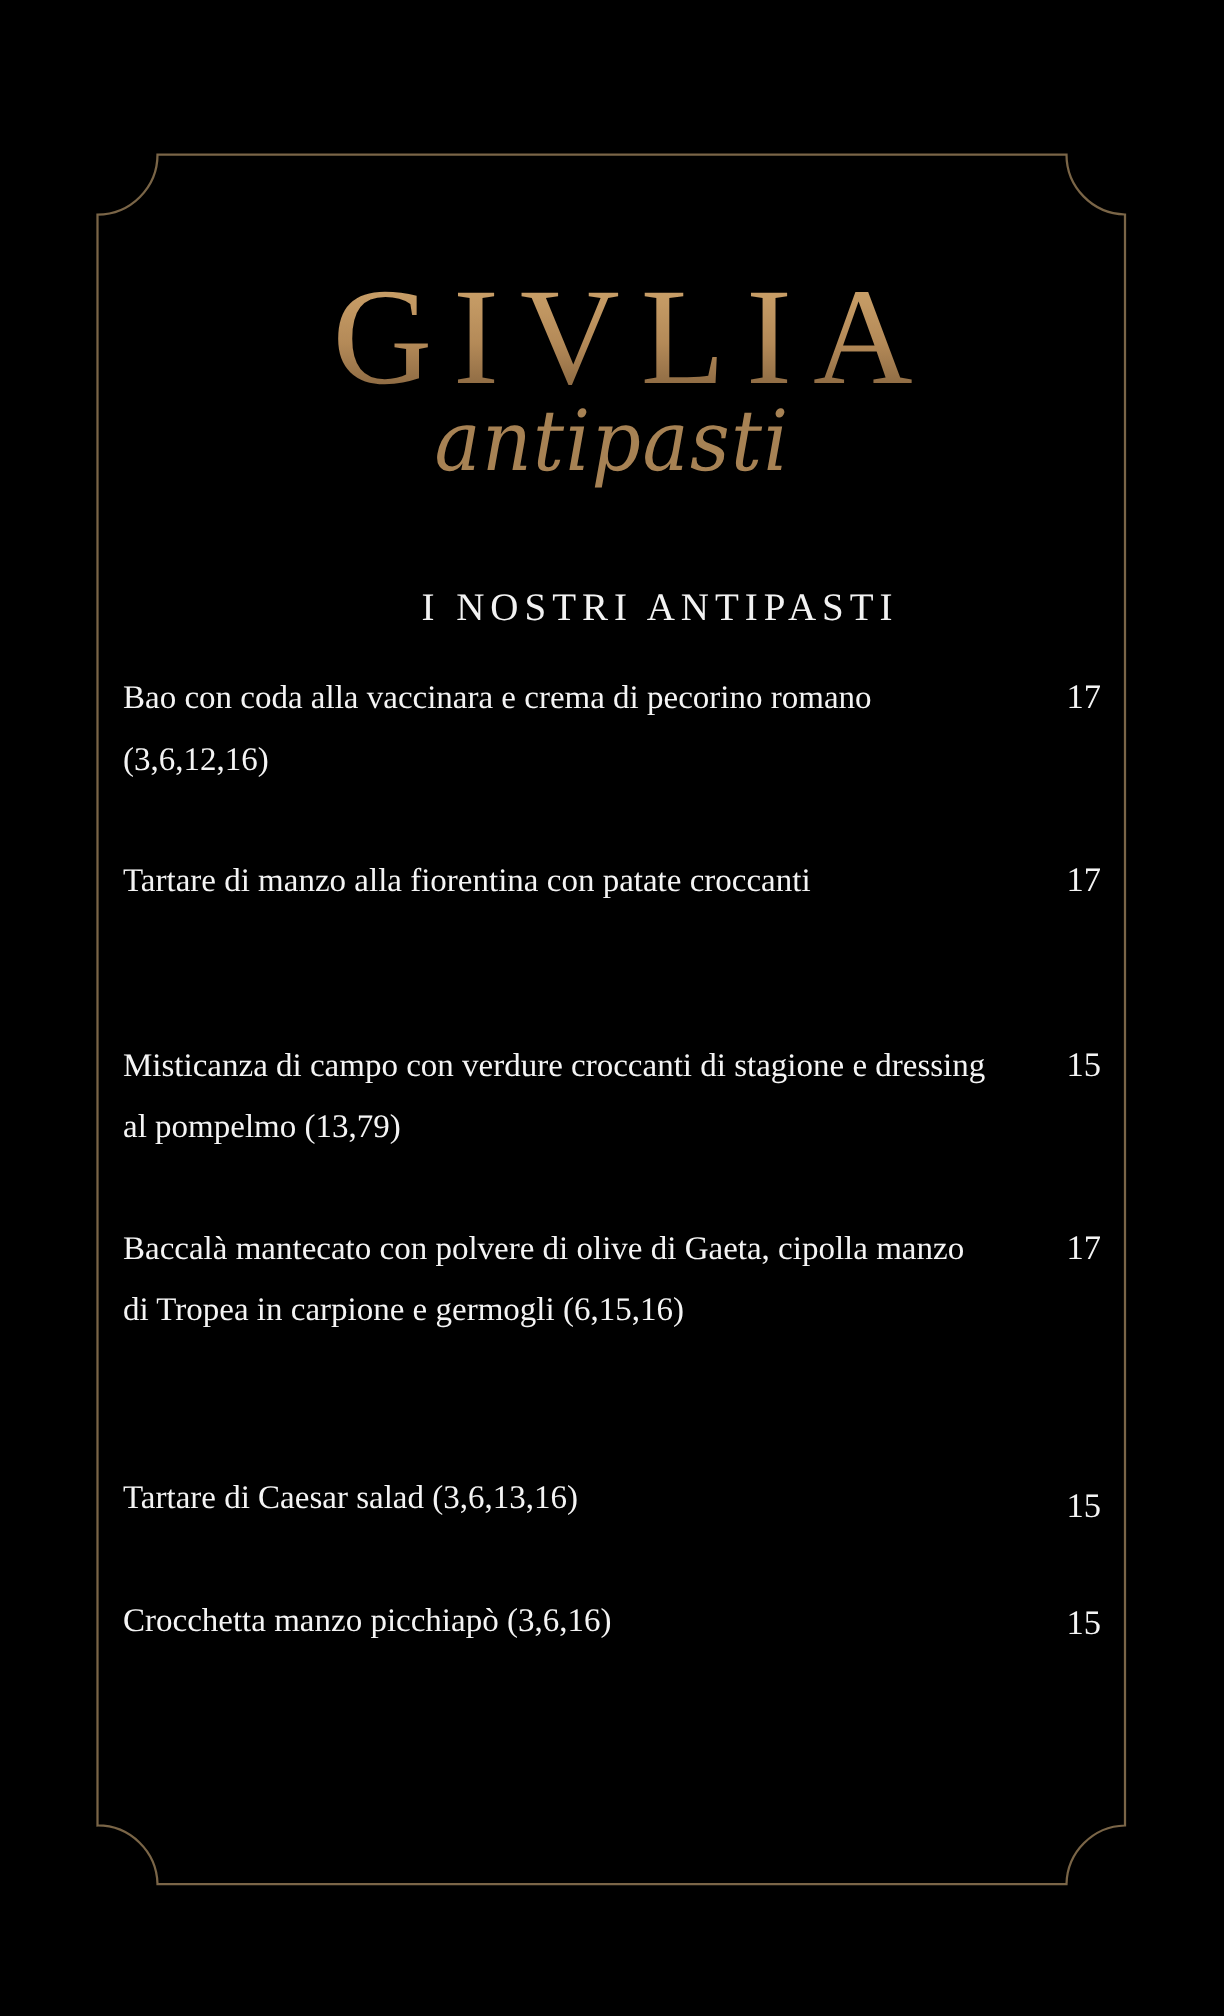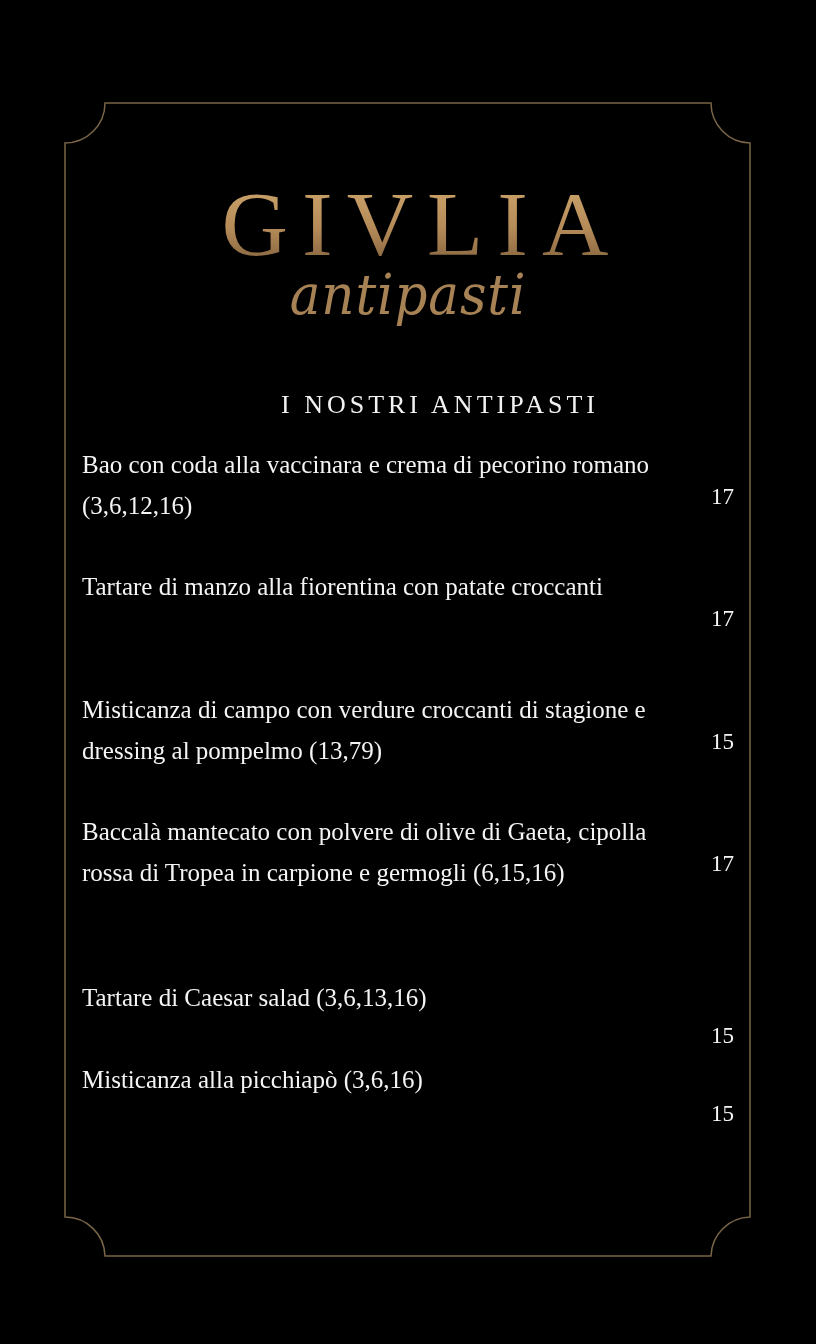--- a/index.html
+++ b/index.html
@@ -48,28 +48,27 @@
     padding-left: 32px;
   }
   .items {
     position: absolute; left: 82px; top: 444px; width: 654px;
   }
   .item {
     position: absolute; left: 0; width: 654px;
   }
   .item-name {
     position: absolute; left: 0; top: 0; width: 580px;
-    font-size: 25px; line-height: 41px;
+    font-size: 22px; line-height: 41px;
     color: #f4f4f4;
   }
   .item-price {
     position: absolute; right: 2px; top: 0;
     font-size: 23px; line-height: 41px;
     color: #f4f4f4;
-    margin-top: 32px;
   }
 </style>
 </head>
 <body>
 
 <svg class="frame" viewBox="0 0 816 1344" xmlns="http://www.w3.org/2000/svg">
   <path d="M105 103 L711 103 A40 40 0 0 0 750 143 L750 1217 A40 40 0 0 0 711 1256 L105 1256 A40 40 0 0 0 65 1217 L65 143 A40 40 0 0 0 105 103 Z" fill="none" stroke="#7a6547" stroke-width="1.5"></path>
 </svg>
 
 <div class="logo">GIVLIA</div>
@@ -83,24 +82,24 @@
   </div>
   <div class="item" style="top:122px">
     <div class="item-name">Tartare di manzo alla fiorentina con patate croccanti</div>
     <div class="item-price">17</div>
   </div>
   <div class="item" style="top:245px">
     <div class="item-name">Misticanza di campo con verdure croccanti di stagione e dressing al pompelmo (13,79)</div>
     <div class="item-price">15</div>
   </div>
   <div class="item" style="top:367px">
-    <div class="item-name">Baccalà mantecato con polvere di olive di Gaeta, cipolla rossa di Tropea in carpione e germogli (6,15,16)</div>
+    <div class="item-name">Baccalà mantecato con polvere di olive di Gaeta, cipolla manzo di Tropea in carpione e germogli (6,15,16)</div>
     <div class="item-price">17</div>
   </div>
   <div class="item" style="top:533px">
     <div class="item-name">Tartare di Caesar salad (3,6,13,16)</div>
     <div class="item-price" style="top:6px">15</div>
   </div>
   <div class="item" style="top:615px">
-    <div class="item-name">Misticanza alla picchiapò (3,6,16)</div>
+    <div class="item-name">Crocchetta manzo picchiapò (3,6,16)</div>
     <div class="item-price" style="top:2px">15</div>
   </div>
 </div>
 
 </body></html>

